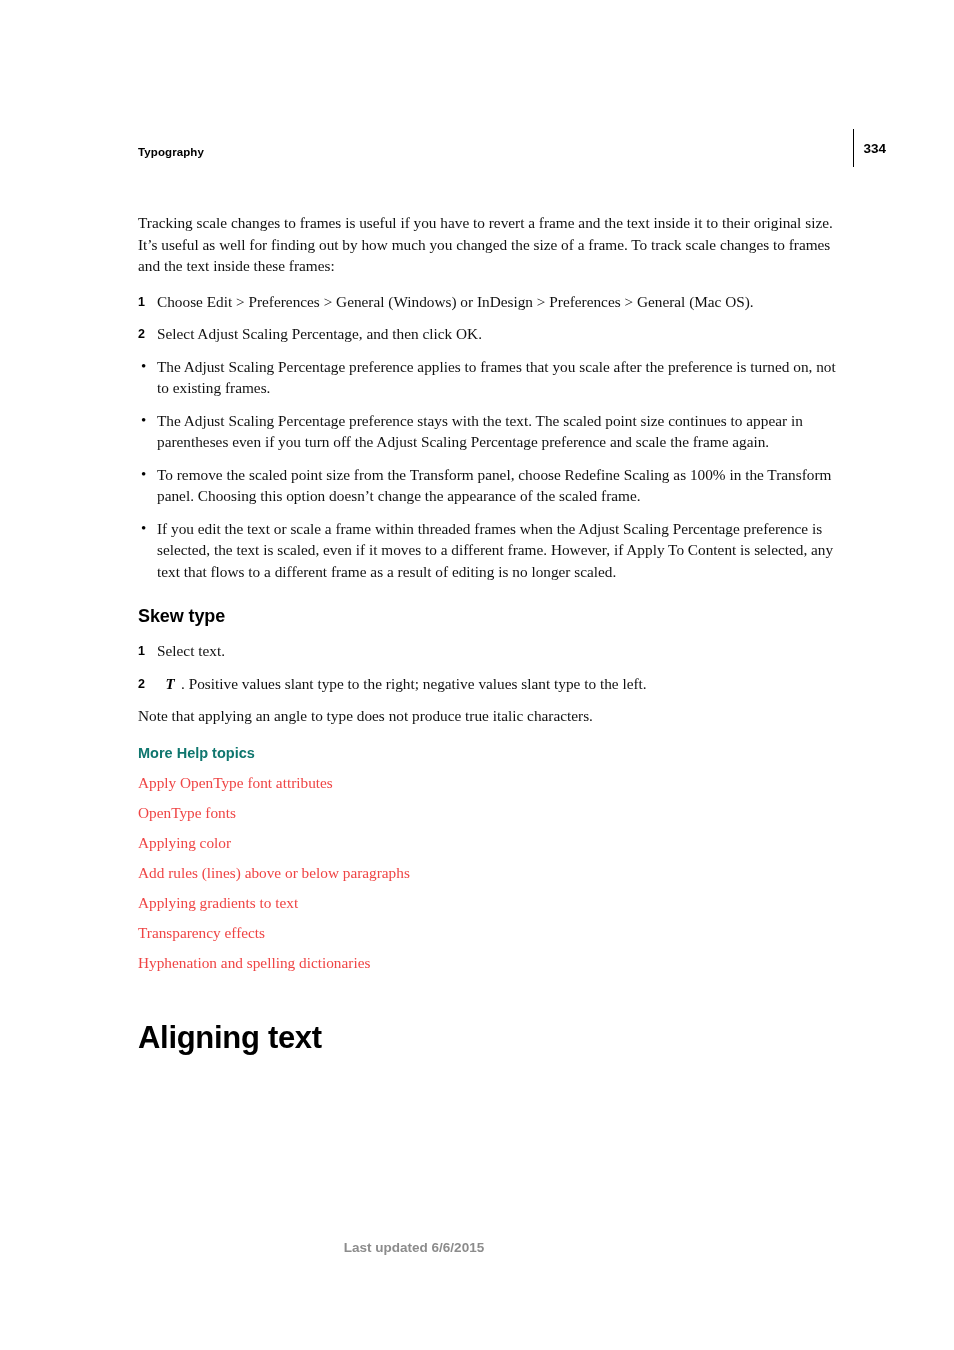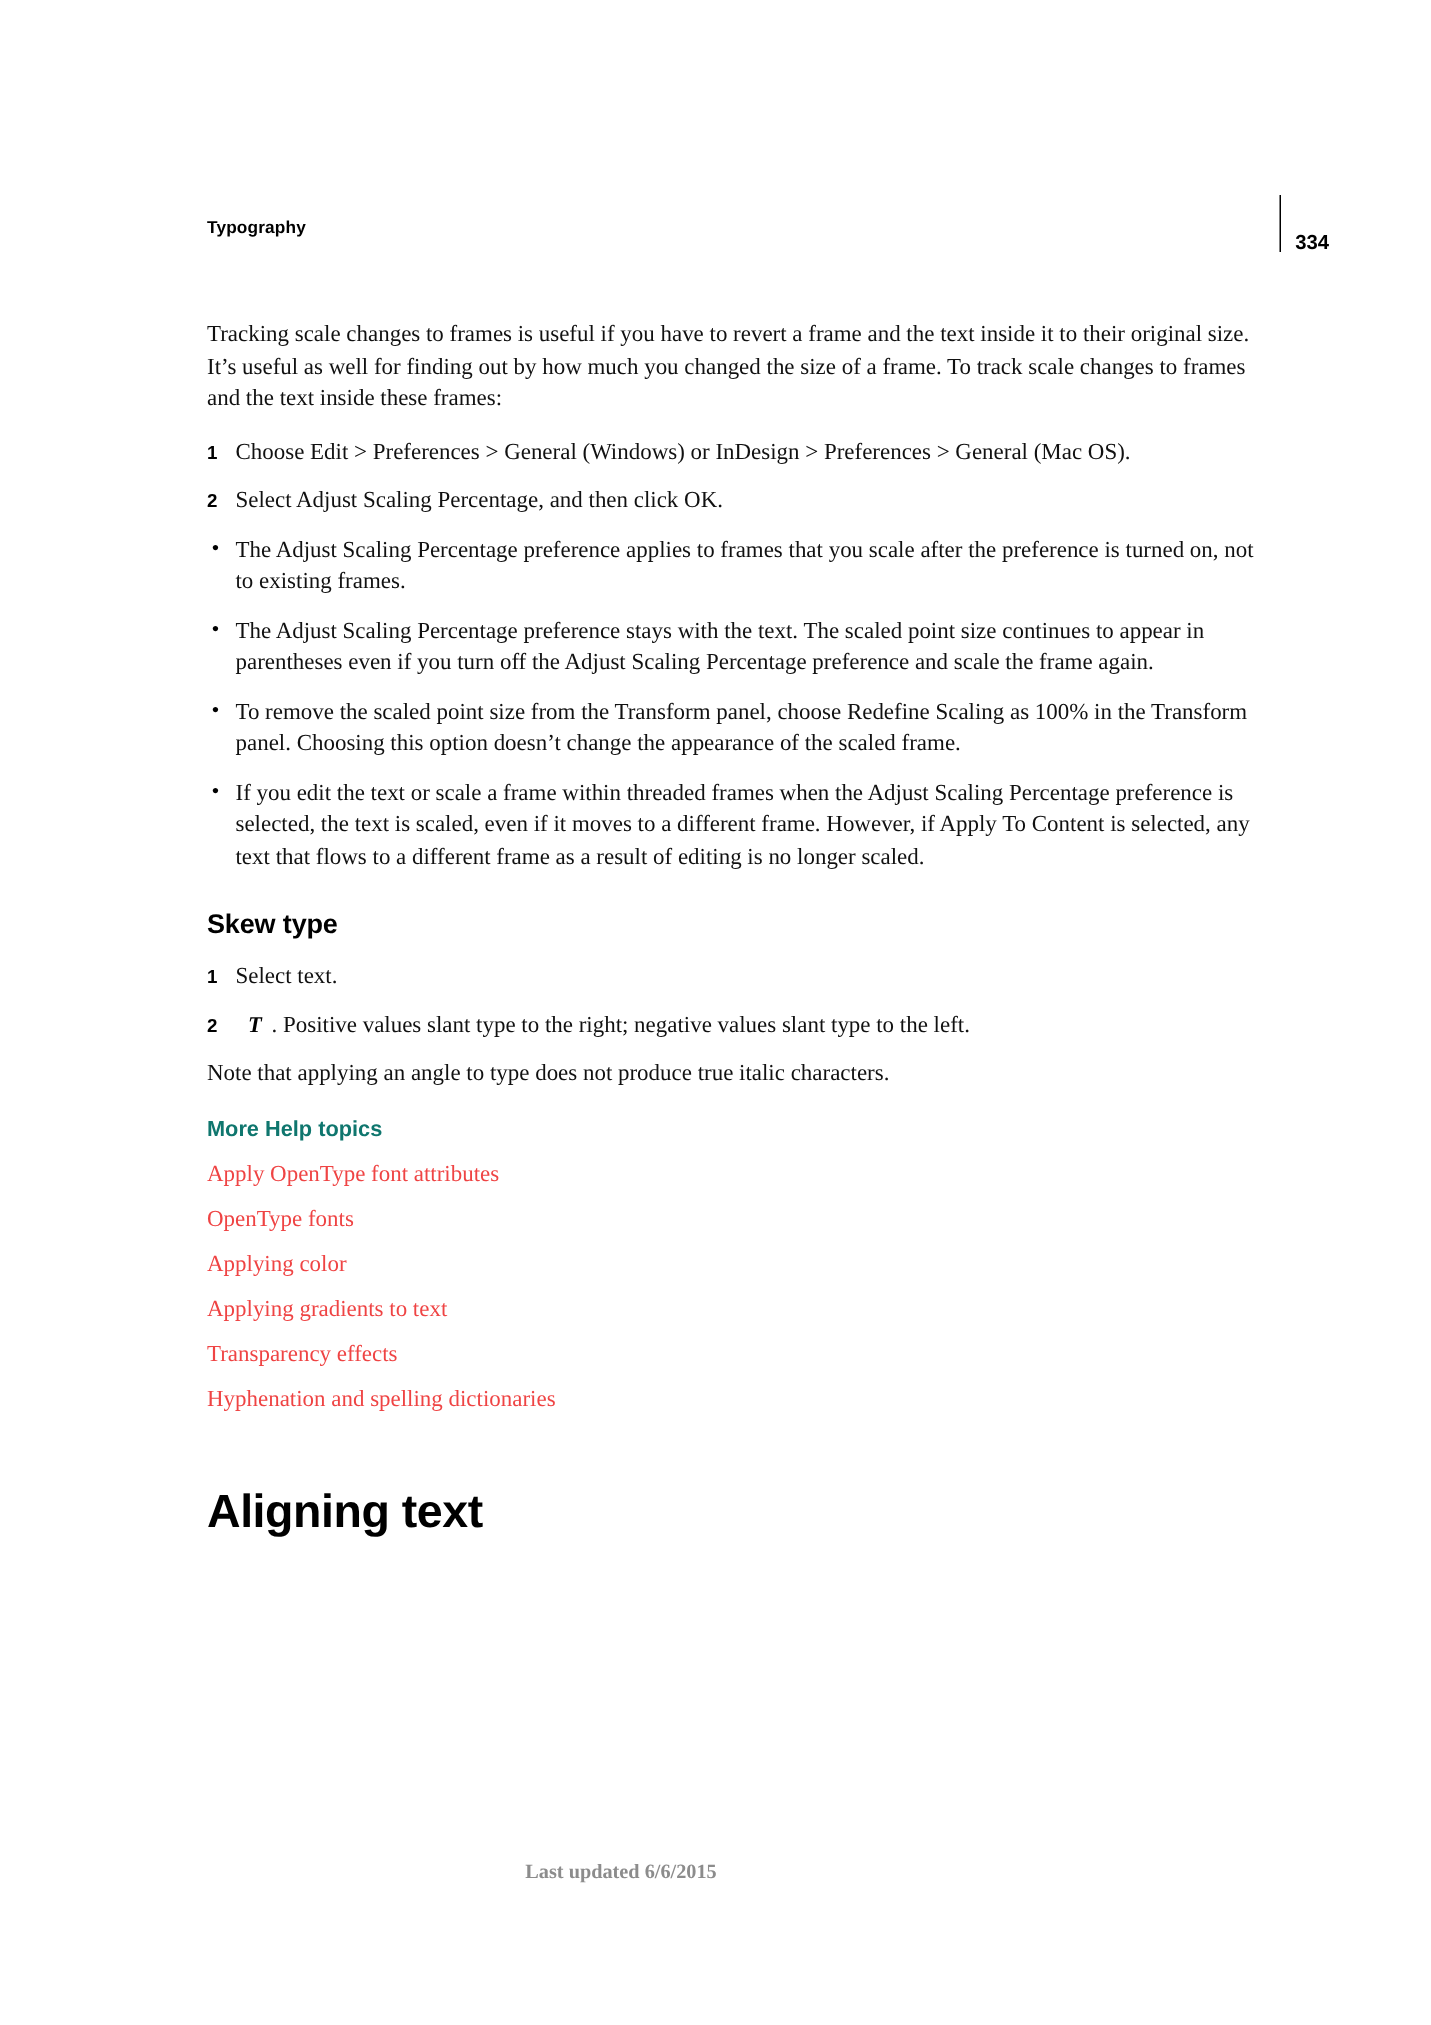--- a/index.html
+++ b/index.html
@@ -39,21 +39,21 @@
     font-size: 11.5px;
     letter-spacing: 0.1px;
     color: #000;
   }
   .page-number-wrap {
     position: absolute;
     right: 0;
     top: -16px;
     height: 40px;
     display: flex;
-    align-items: flex-end;
+    align-items: center;
   }
   .page-rule {
     width: 1.6px;
     height: 38px;
     background: #000;
     margin-right: 9px;
   }
   .page-number {
     font-family: "Liberation Sans", sans-serif;
     font-weight: bold;
@@ -171,21 +171,21 @@
     margin: 0 2px 0 4px;
   }
 
   
   .footer {
     position: absolute;
     left: 0;
     top: 1240px;
     width: 828px;
     text-align: center;
-    font-family: Liberation Serif, serif;
+    font-family: Liberation Sans, sans-serif;
     font-weight: bold;
     font-size: 13.5px;
     color: #8c8c8c;
   }
 </style>
 </head>
 <body>
 
 <div class="page">
 
@@ -246,20 +246,21 @@
           </svg></span><span>. Positive values slant type to the right; negative values slant type to the left.</span>
     </div>
 
     <p class="note-line">Note that applying an angle to type does not produce true italic characters.</p>
 
     <h3 class="helptopics-head">More Help topics</h3>
 
     <a class="help-link" href="#">Apply OpenType font attributes</a>
     <a class="help-link" href="#">OpenType fonts</a>
     <a class="help-link" href="#">Applying color</a>
+    <a class="help-link" href="#">Add rules (lines) above or below paragraphs</a>
     <a class="help-link" href="#">Applying gradients to text</a>
     <a class="help-link" href="#">Transparency effects</a>
     <a class="help-link" href="#">Hyphenation and spelling dictionaries</a>
 
     <h1 class="chapter-head">Aligning text</h1>
 
   </div>
 
   <div class="footer">Last updated 6/6/2015</div>
 

